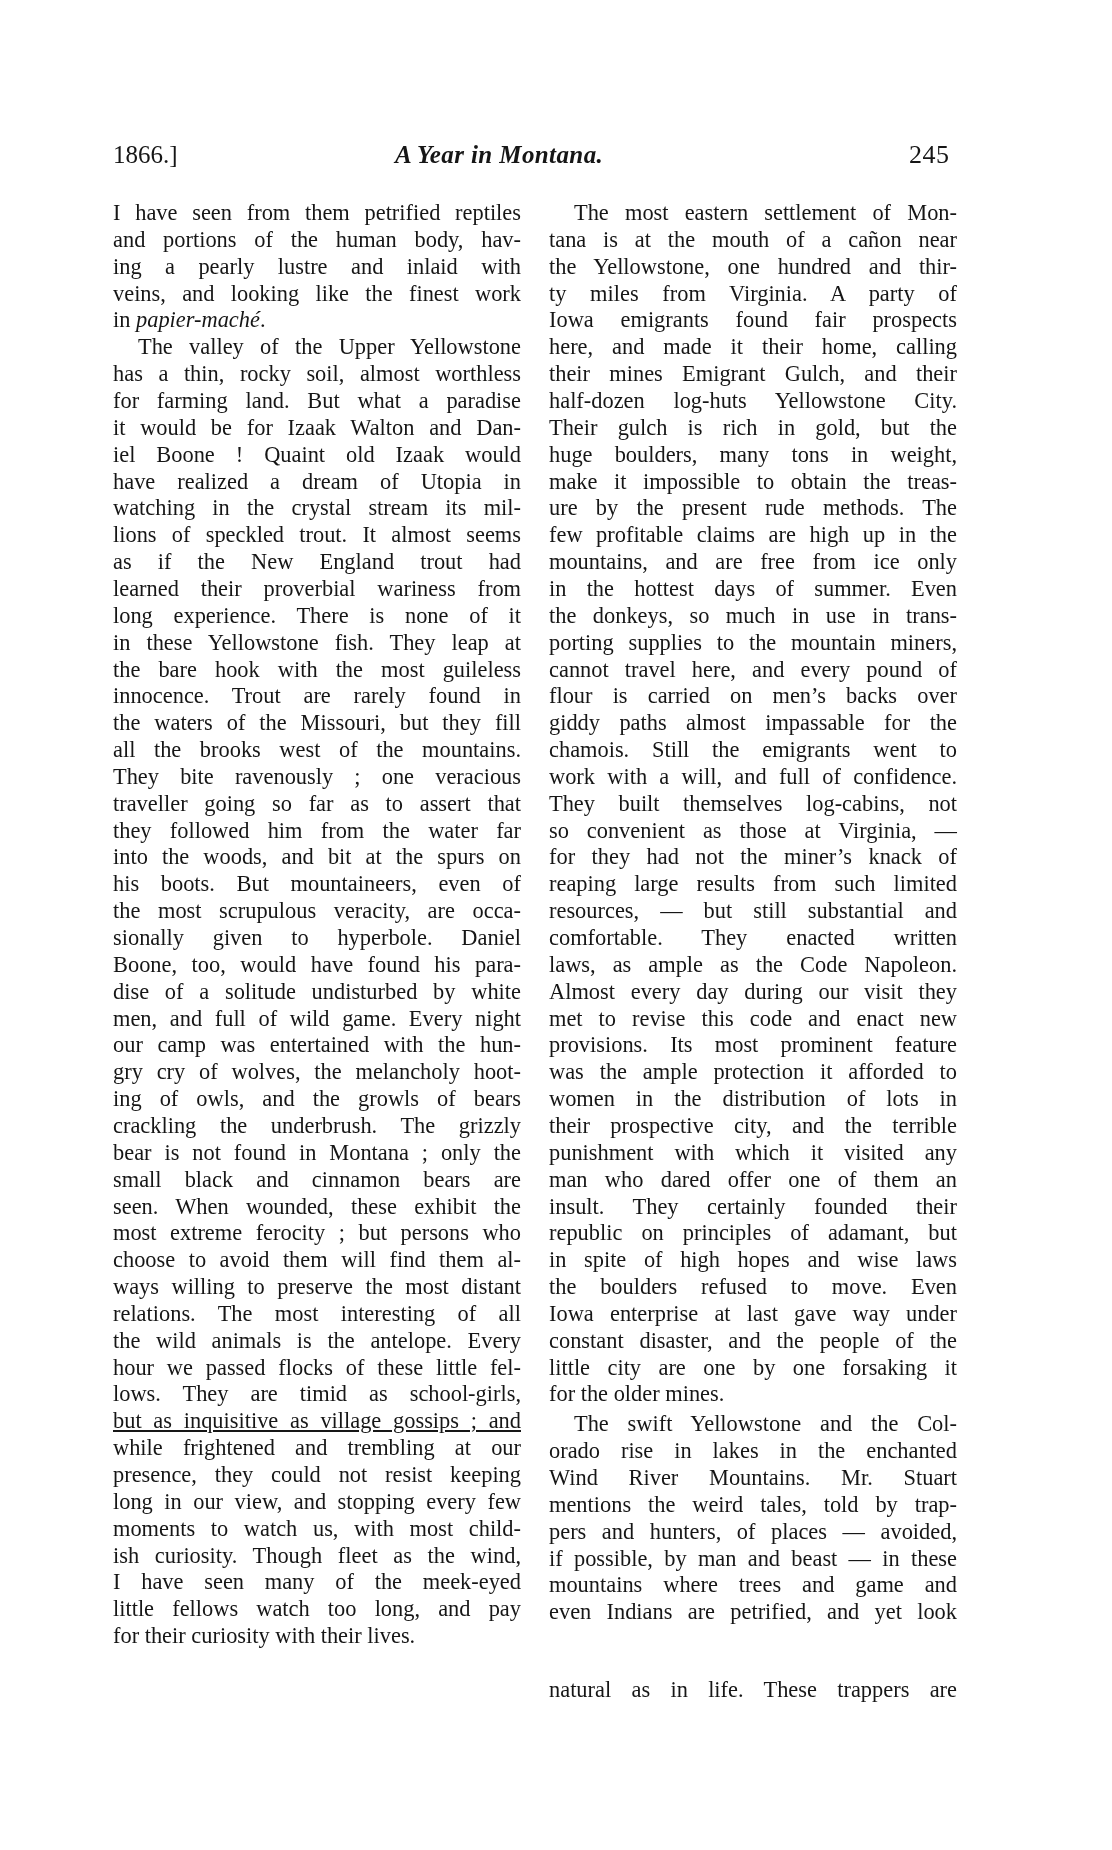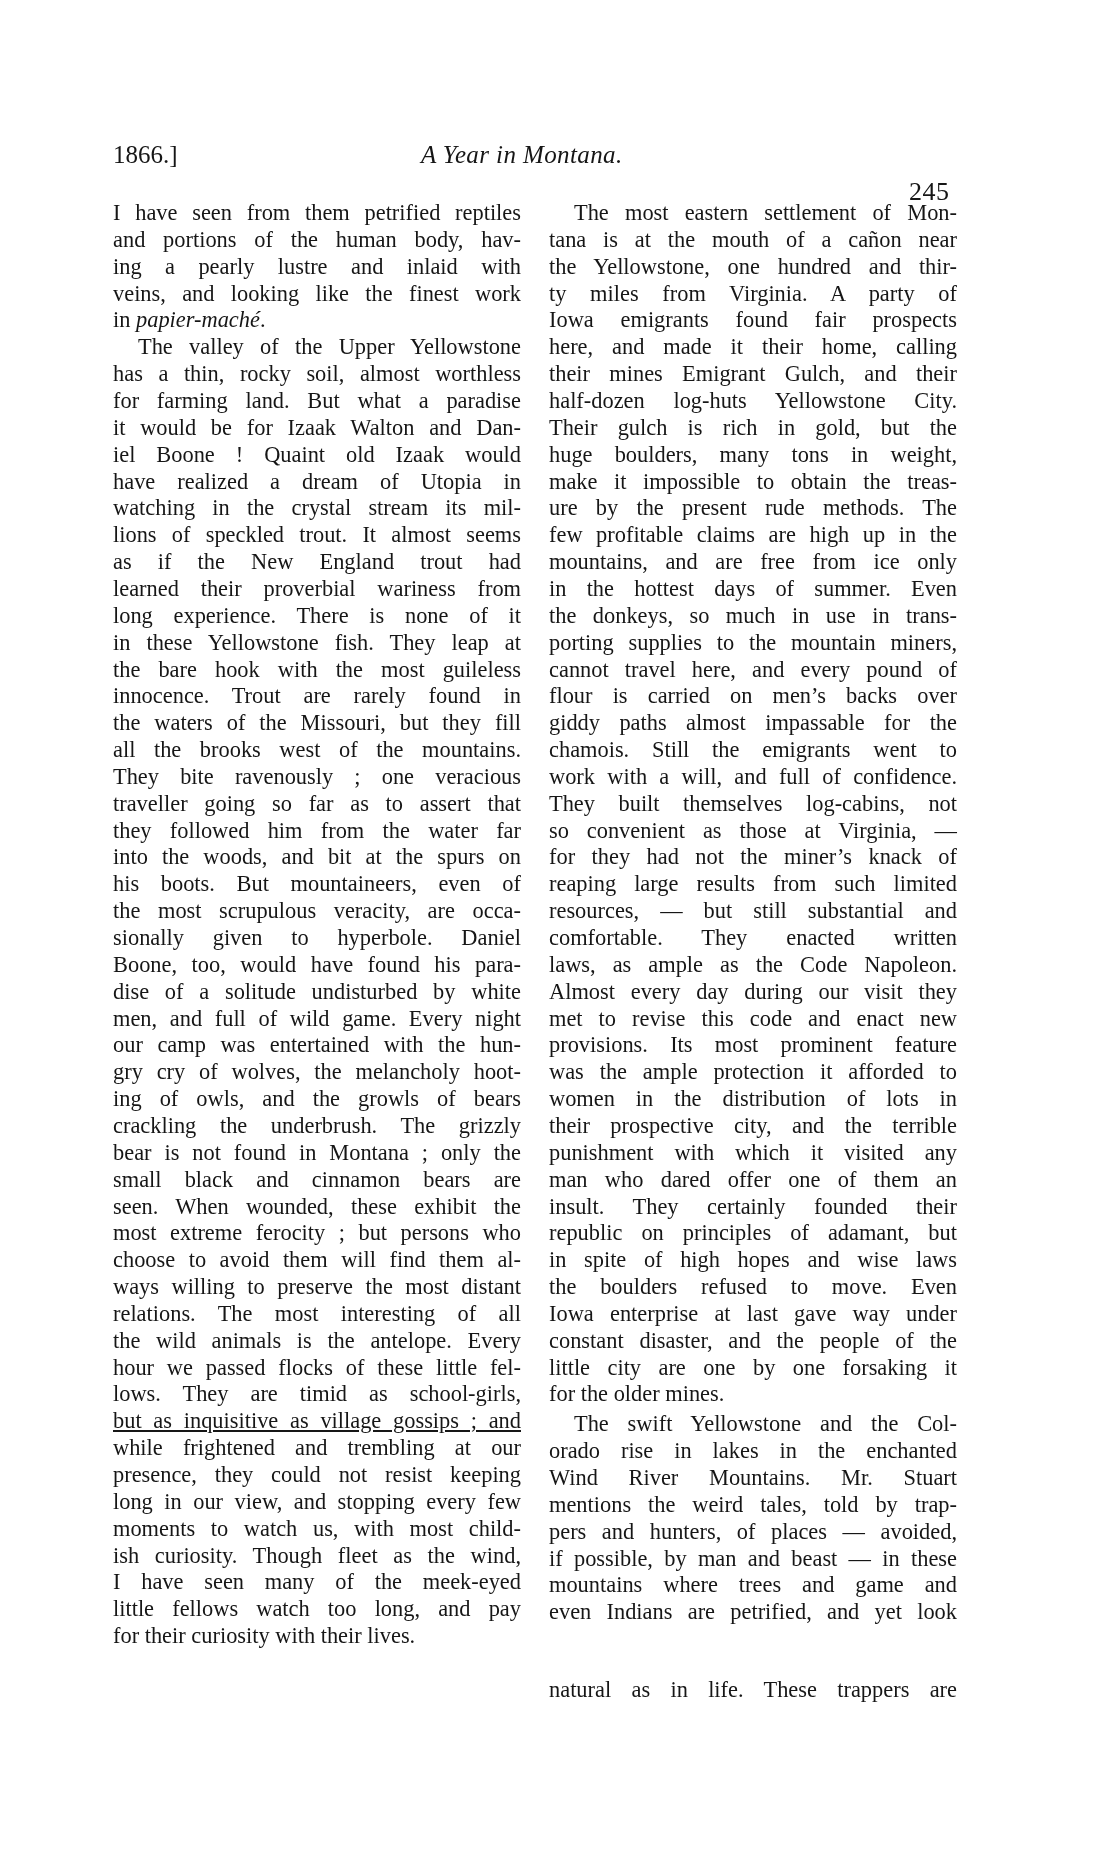--- a/index.html
+++ b/index.html
@@ -1,21 +1,21 @@
 <!DOCTYPE html>
 <html><head>
 <meta charset="utf-8">
 <style>
   html, body { margin: 0; padding: 0; background: #ffffff; }
   body { width: 1112px; height: 1850px; position: relative; overflow: hidden; }
   .page { position: absolute; left: 0; top: 0; width: 1112px; height: 1850px; background: #ffffff; color: #161616; font-family: "Liberation Serif", "DejaVu Serif", serif; }
   .running-head { position: absolute; top: 138px; height: 34px; font-size: 25px; line-height: 34px; white-space: nowrap; }
   .rh-left { left: 113px; }
-  .rh-title { left: 421px; font-style: italic; letter-spacing: 0.4px; }
-  .rh-page { left: 909px; font-size: 26px; letter-spacing: 0.5px; margin-top: 37px; }
+  .rh-title { left: 395px; font-style: italic; letter-spacing: 0.4px; font-weight: bold; }
+  .rh-page { left: 909px; font-size: 26px; letter-spacing: 0.5px; }
   .column { position: absolute; top: 0; }
   .col-left { left: 113px; width: 408px; }
   .col-right { left: 549px; width: 408px; }
   .line { position: absolute; left: 0; width: 100%; height: 27px; font-size: 22.4px; line-height: 27px; white-space: nowrap; text-align: justify; text-align-last: justify; overflow: visible; }
   .line.indent { padding-left: 25px; box-sizing: border-box; }
   .line.last { text-align-last: left; }
   .line em { font-style: italic; }
 </style>
 </head>
 <body>

